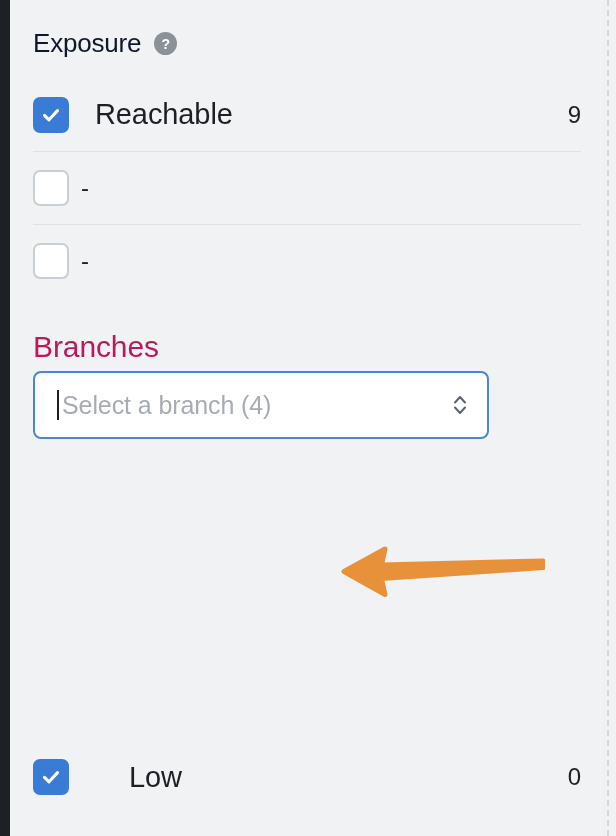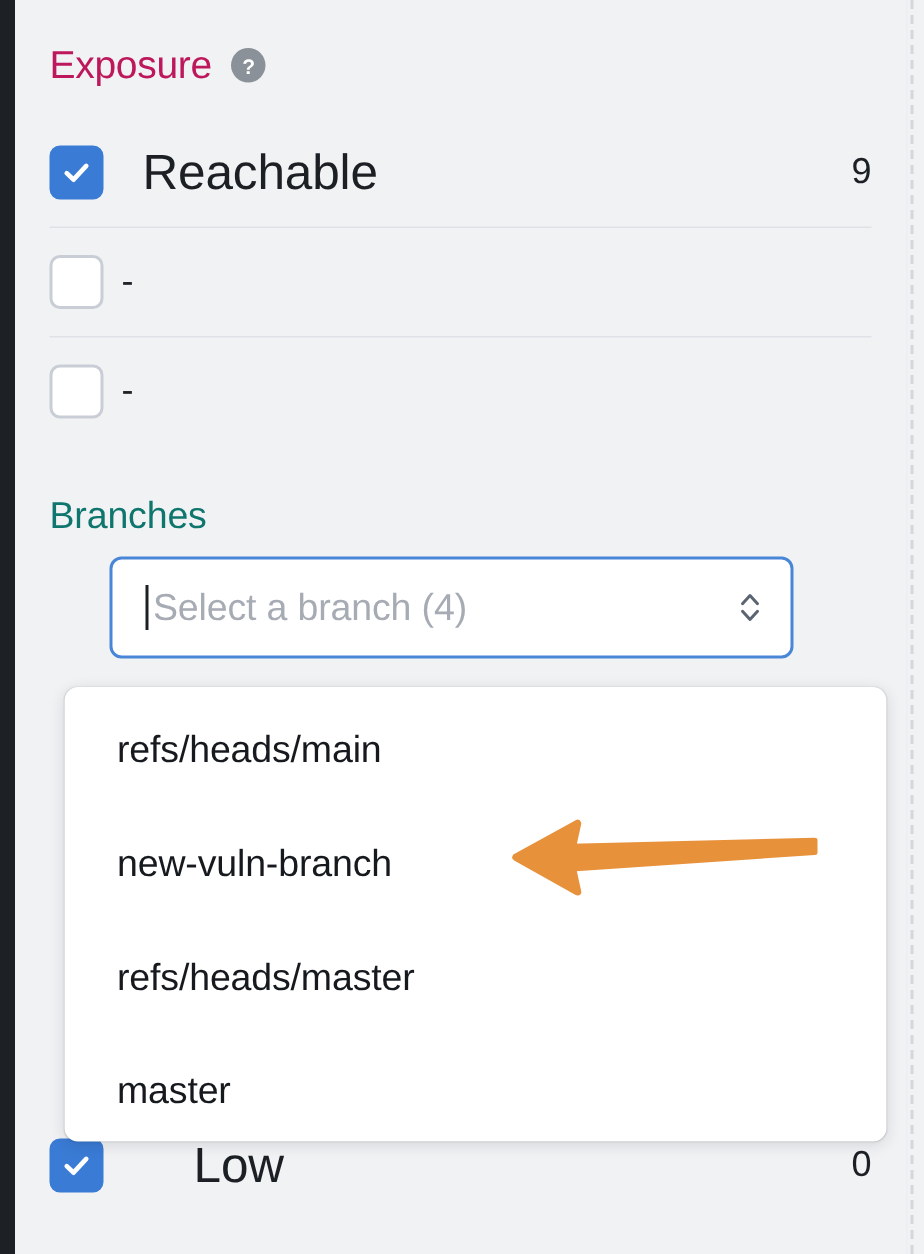--- a/index.html
+++ b/index.html
@@ -65,21 +65,21 @@
   .section-head {
     position: absolute;
     left: 23px;
     top: 28px;
     display: flex;
     align-items: center;
     gap: 13px;
   }
   .section-title {
     font-size: 26px;
-    color: #be185d;
+    color: #0f172a;
     letter-spacing: -0.2px;
   }
   .help-icon {
     width: 23px;
     height: 23px;
     border-radius: 50%;
     background: #8a9199;
     color: #ffffff;
     font-size: 14px;
     font-weight: bold;
@@ -125,56 +125,55 @@
     background: #ffffff;
     border: 2px solid #c9ced6;
   }
   .checkbox.checked {
     background: #3a7bd5;
     border: 2px solid #3a7bd5;
   }
   .checkbox.checked svg { display: block; }
   .row-label {
     margin-left: 26px;
-    font-size: 33px;
+    font-size: 29px;
     color: #1c2025;
     letter-spacing: -0.1px;
     flex: 1;
   }
   .row-value {
     font-size: 24px;
     color: #1c2025;
     text-align: right;
     min-width: 20px;
   }
 
   
   .branches-label {
     position: absolute;
     left: 23px;
     top: 330px;
-    font-size: 25px;
-    color: #0f766e;
+    font-size: 30px;
+    color: #be185d;
     letter-spacing: -0.1px;
   }
   .branch-select {
     position: absolute;
     left: 23px;
     top: 371px;
     width: 456px;
     height: 68px;
     box-sizing: border-box;
     background: #ffffff;
     border: 2px solid #4a86d8;
     border-radius: 8px;
     display: flex;
     align-items: center;
     padding: 0 18px 0 22px;
     cursor: text;
-    margin-left: 40px;
   }
   .caret {
     width: 2px;
     height: 30px;
     background: #1c2025;
     flex: none;
     margin-right: 3px;
   }
   .branch-placeholder {
     flex: 1;
@@ -298,26 +297,20 @@
     <div class="severity-row">
       <span class="checkbox checked">
         <svg width="22" height="22" viewBox="0 0 22 22">
           <path d="M4.5 11.4 L9 15.8 L17.5 6.6" stroke="#ffffff" stroke-width="3.1" fill="none" stroke-linecap="round" stroke-linejoin="round"></path>
         </svg>
       </span>
       <span class="row-label">Low</span>
       <span class="row-value">0</span>
     </div>
 
-    <div class="branch-menu">
-      <div class="branch-option" style="top:28px">refs/heads/main</div>
-      <div class="branch-option" style="top:104px">new-vuln-branch</div>
-      <div class="branch-option" style="top:180px">refs/heads/master</div>
-      <div class="branch-option" style="top:255px">master</div>
-    </div>
 
   </div>
 
   <svg class="annotation-arrow" viewBox="0 0 205 58">
     <path d="M4 29.5
              L45 7
              L41.5 23
              L203 19
              L203 25.5
              L41.5 36.5

